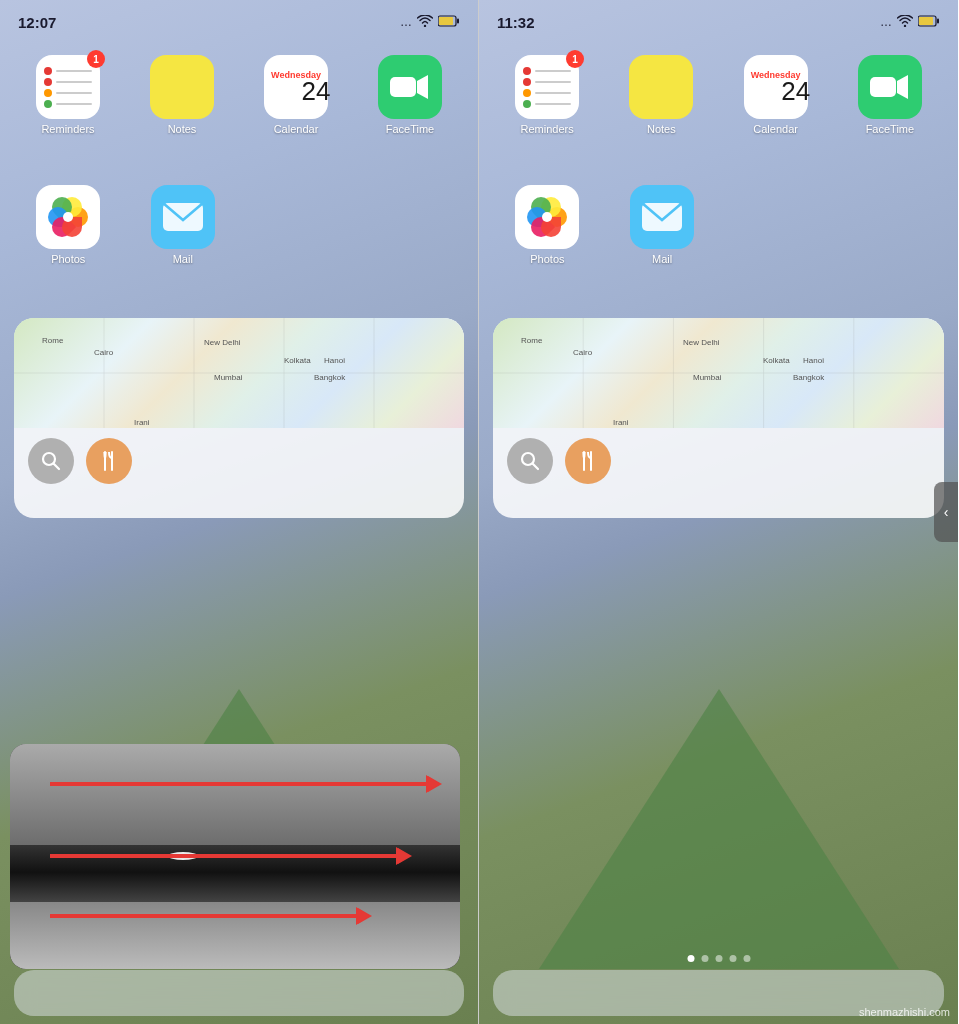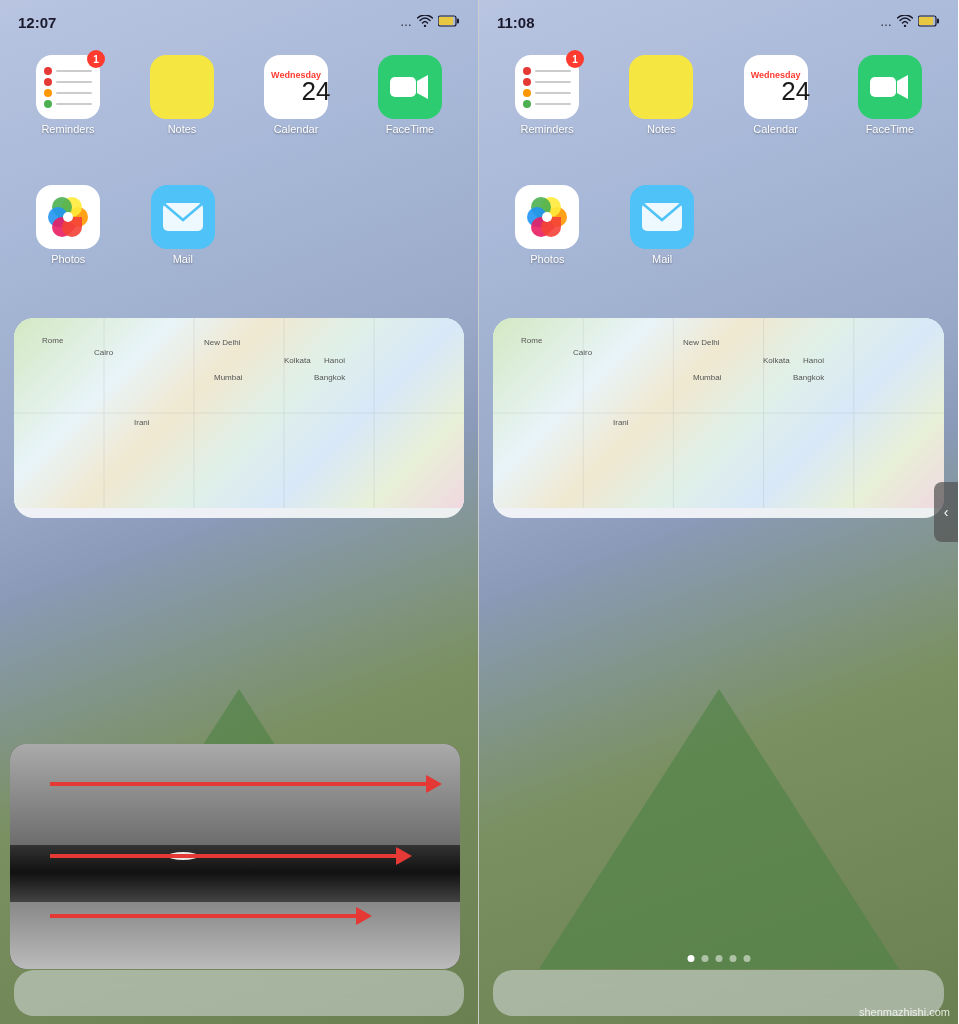--- a/index.html
+++ b/index.html
@@ -154,21 +154,21 @@
       left: 14px;
       right: 14px;
       background: rgba(255,255,255,0.85);
       border-radius: 20px;
       overflow: hidden;
       height: 200px;
     }
 
     .maps-map {
       width: 100%;
-      height: 190px;
+      height: 110px;
       background: linear-gradient(135deg, #c8e6c9 0%, #e3f2fd 30%, #fff9c4 50%, #e1f5fe 70%, #f3e5f5 100%);
       position: relative;
     }
 
     .map-label {
       position: absolute;
       font-size: 8px;
       color: #555;
     }
 
@@ -549,21 +549,21 @@
 
   <div class="dock">
     <div style="width:100%;height:100%;background:rgba(200,210,220,0.3);border-radius:20px;"></div>
   </div>
 </div>
 
 <div class="phone-screen" style="background:none;">
   <div class="wallpaper"></div>
 
   <div class="status-bar">
-    <span class="status-time">11:08</span>
+    <span class="status-time">11:32</span>
     <div class="status-icons">
       <span>…</span>
       <span>
         <svg width="16" height="12" viewBox="0 0 16 12">
             <path d="M8 10.5 C8 10.5 8 10.5 8 10.5" stroke="#1a1a2e" stroke-width="2" fill="none"></path>
             <path d="M5.5 8 C6.5 7 7.2 6.5 8 6.5 C8.8 6.5 9.5 7 10.5 8" stroke="#1a1a2e" stroke-width="1.5" fill="none" stroke-linecap="round"></path>
             <path d="M3 5.5 C4.5 4 6.1 3 8 3 C9.9 3 11.5 4 13 5.5" stroke="#1a1a2e" stroke-width="1.5" fill="none" stroke-linecap="round"></path>
             <path d="M0.5 3 C2.5 1.2 5.1 0 8 0 C10.9 0 13.5 1.2 15.5 3" stroke="#1a1a2e" stroke-width="1.5" fill="none" stroke-linecap="round"></path>
             <circle cx="8" cy="11" r="1.2" fill="#1a1a2e"></circle>
           </svg>

